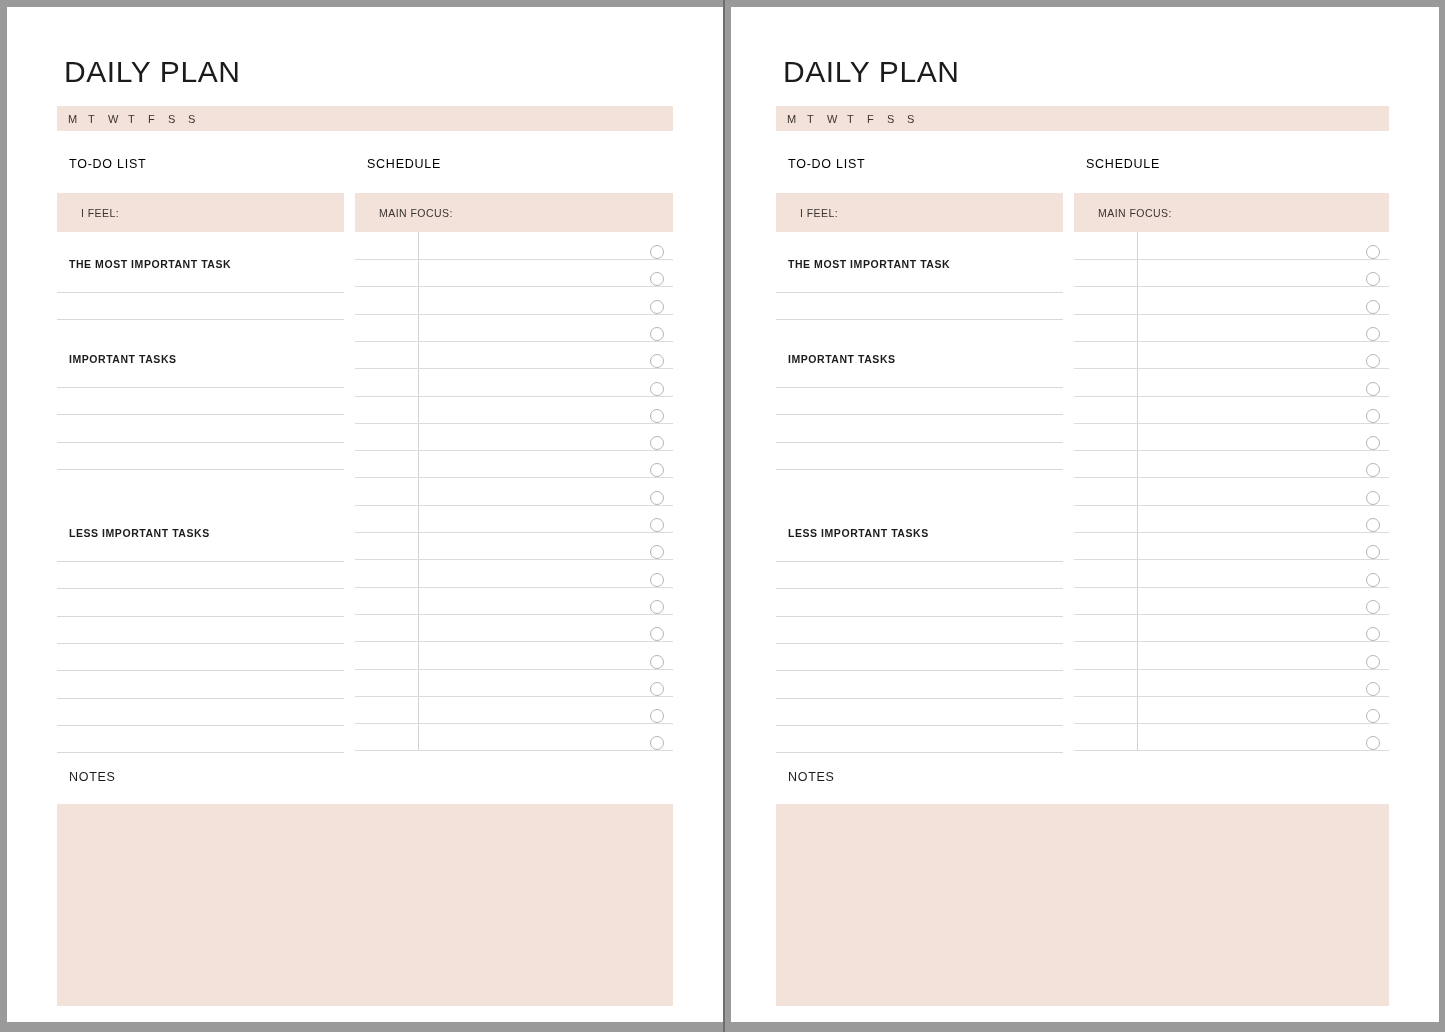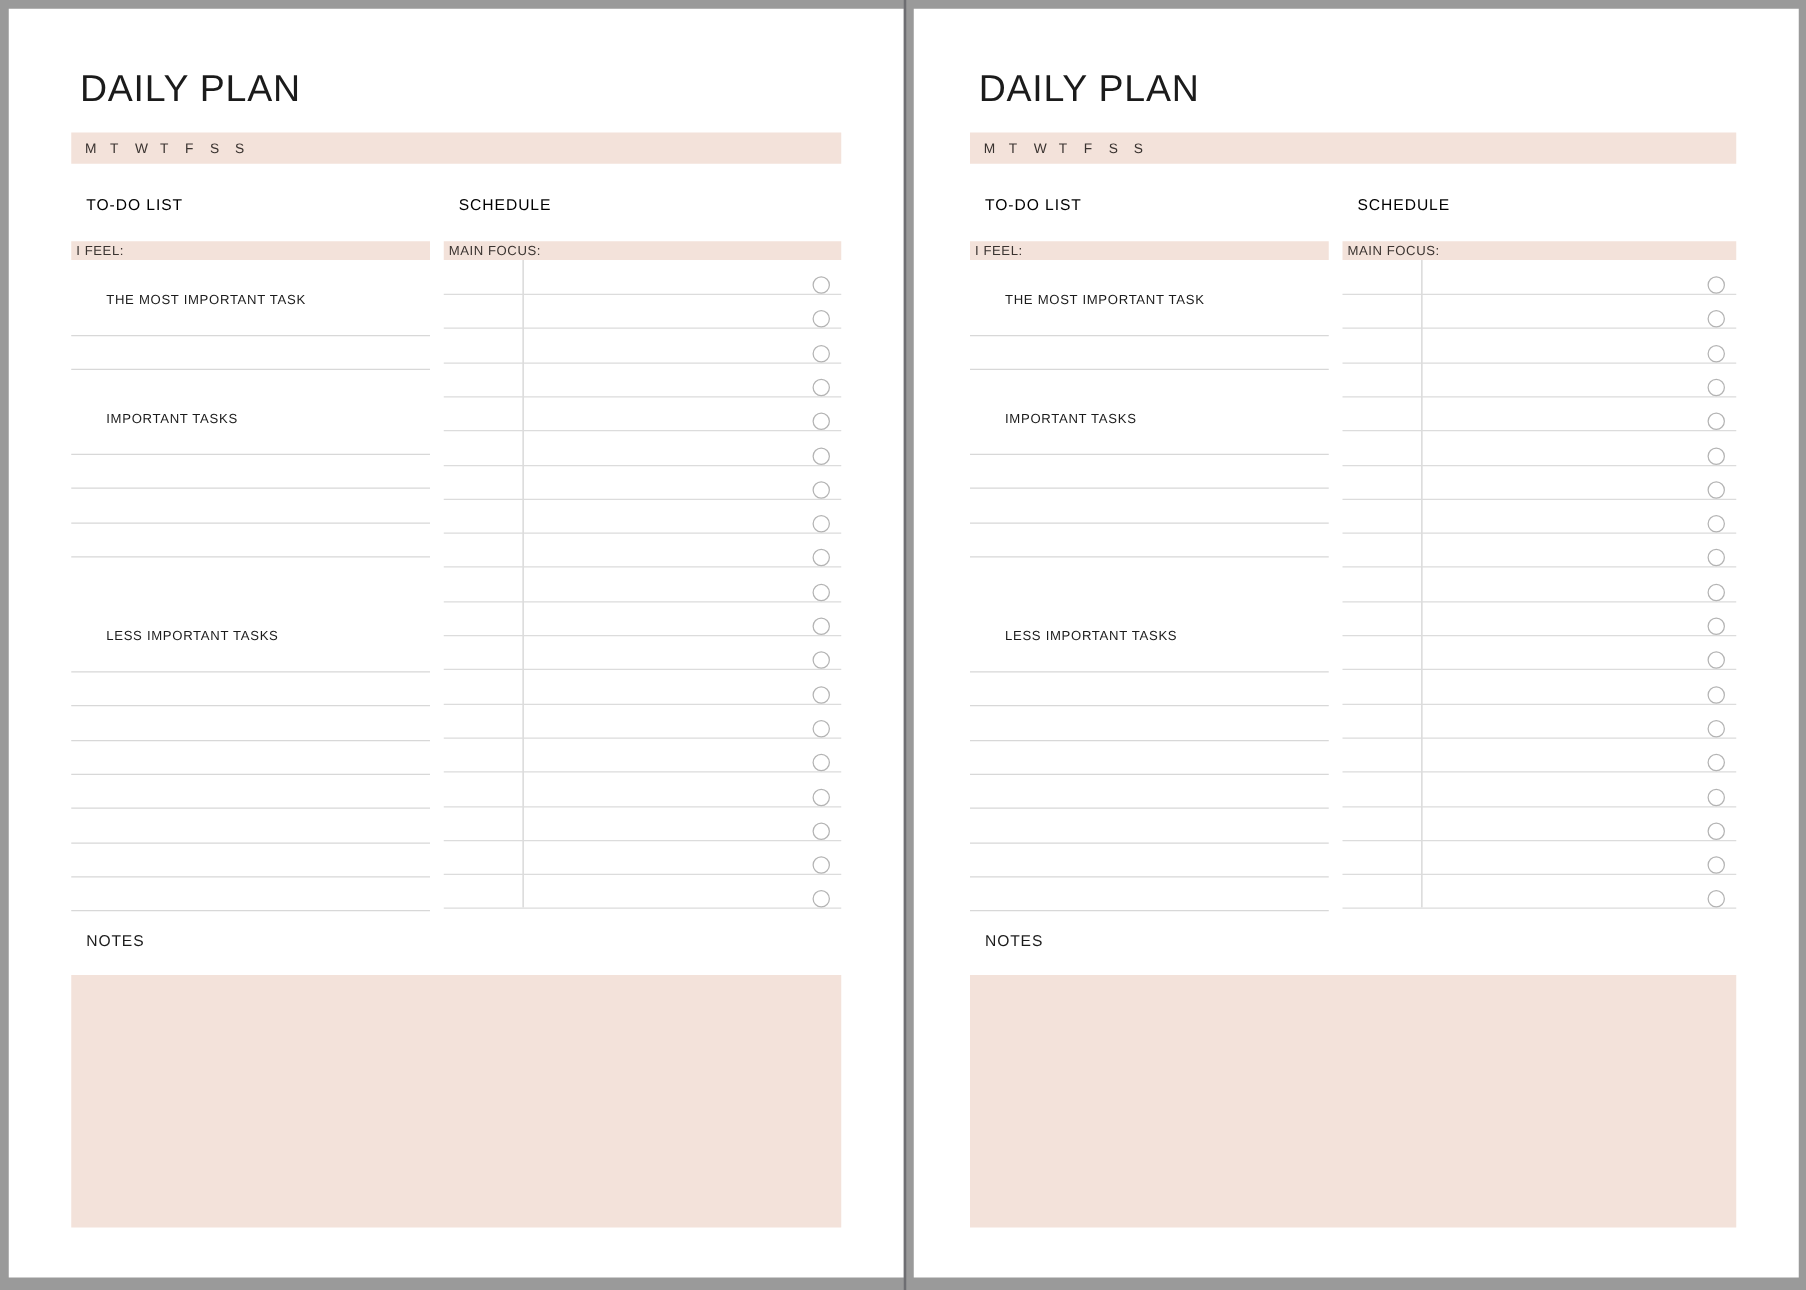--- a/index.html
+++ b/index.html
@@ -63,39 +63,40 @@
   .colhead {
     font-size:12.5px;
     letter-spacing:0.75px;
     color:#000000;
     padding-left:12px;
     height:16px;
   }
 
   .pinkbar {
     margin-top:20px;
-    height:15px;
+    height:39px;
     background:#f3e2da;
     display:flex;
     align-items:center;
-    padding-left:4px;
+    padding-left:24px;
     font-size:10.5px;
     letter-spacing:0.45px;
     color:#3a3330;
   }
 
   
   .todo-body { position:relative; height:518px; margin-top:0; }
   .todo-label {
     position:absolute;
-    left:28px;
+    left:12px;
     font-size:10.5px;
     letter-spacing:0.55px;
     color:#1b1b1b;
     white-space:nowrap;
+    font-weight:bold;
   }
   .todo-rule {
     position:absolute;
     left:0; right:0;
     height:1px;
     background:#d8d8d8;
   }
 
   
   .sched-body { position:relative; height:518px; }

